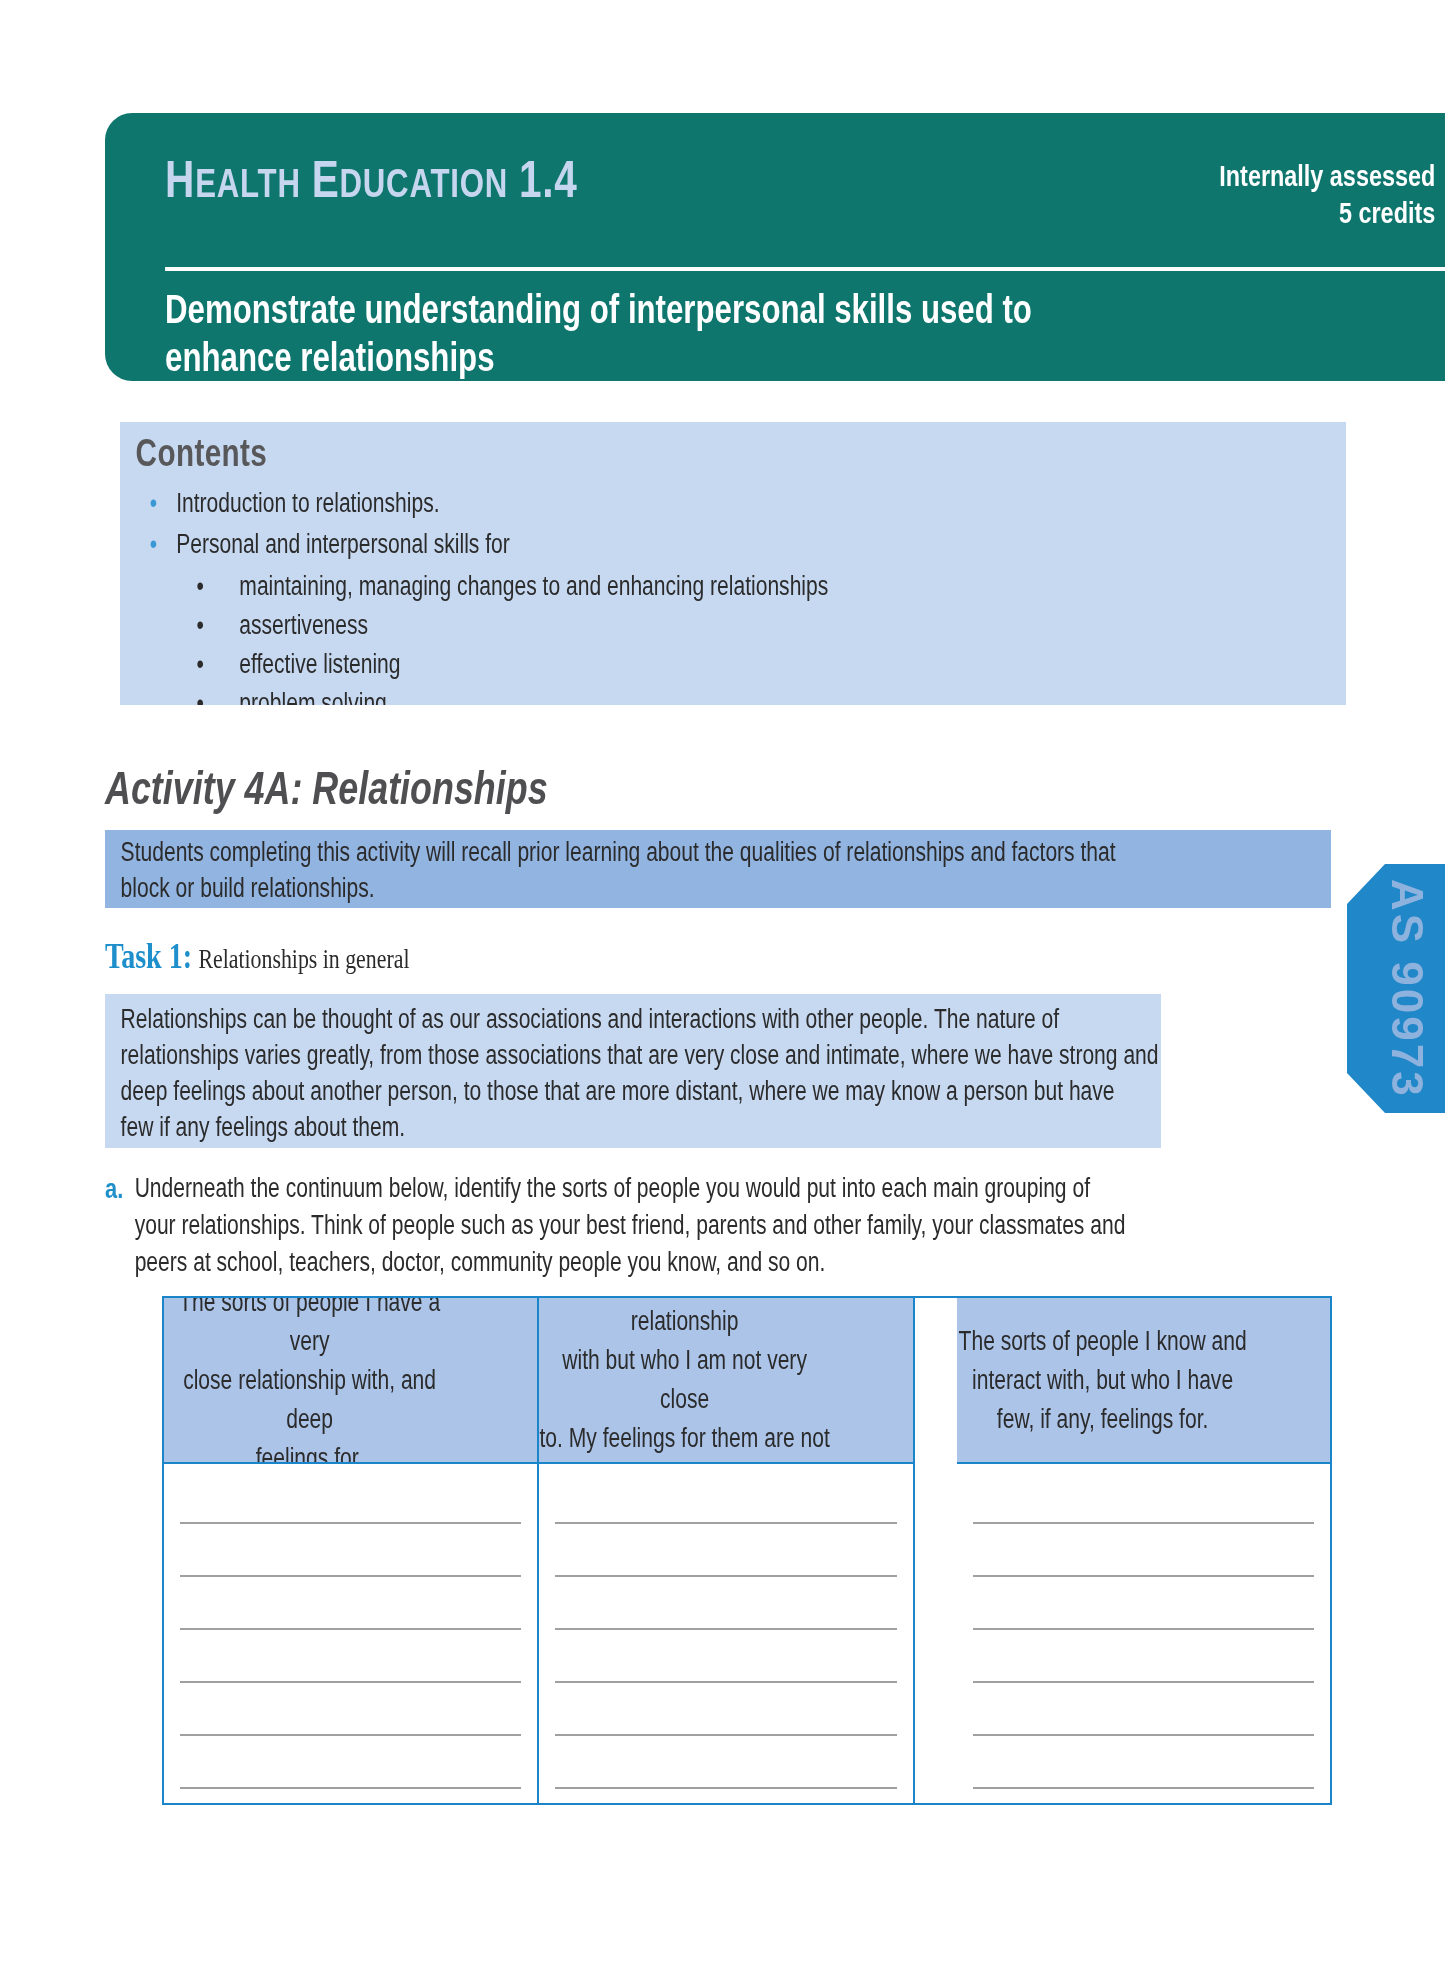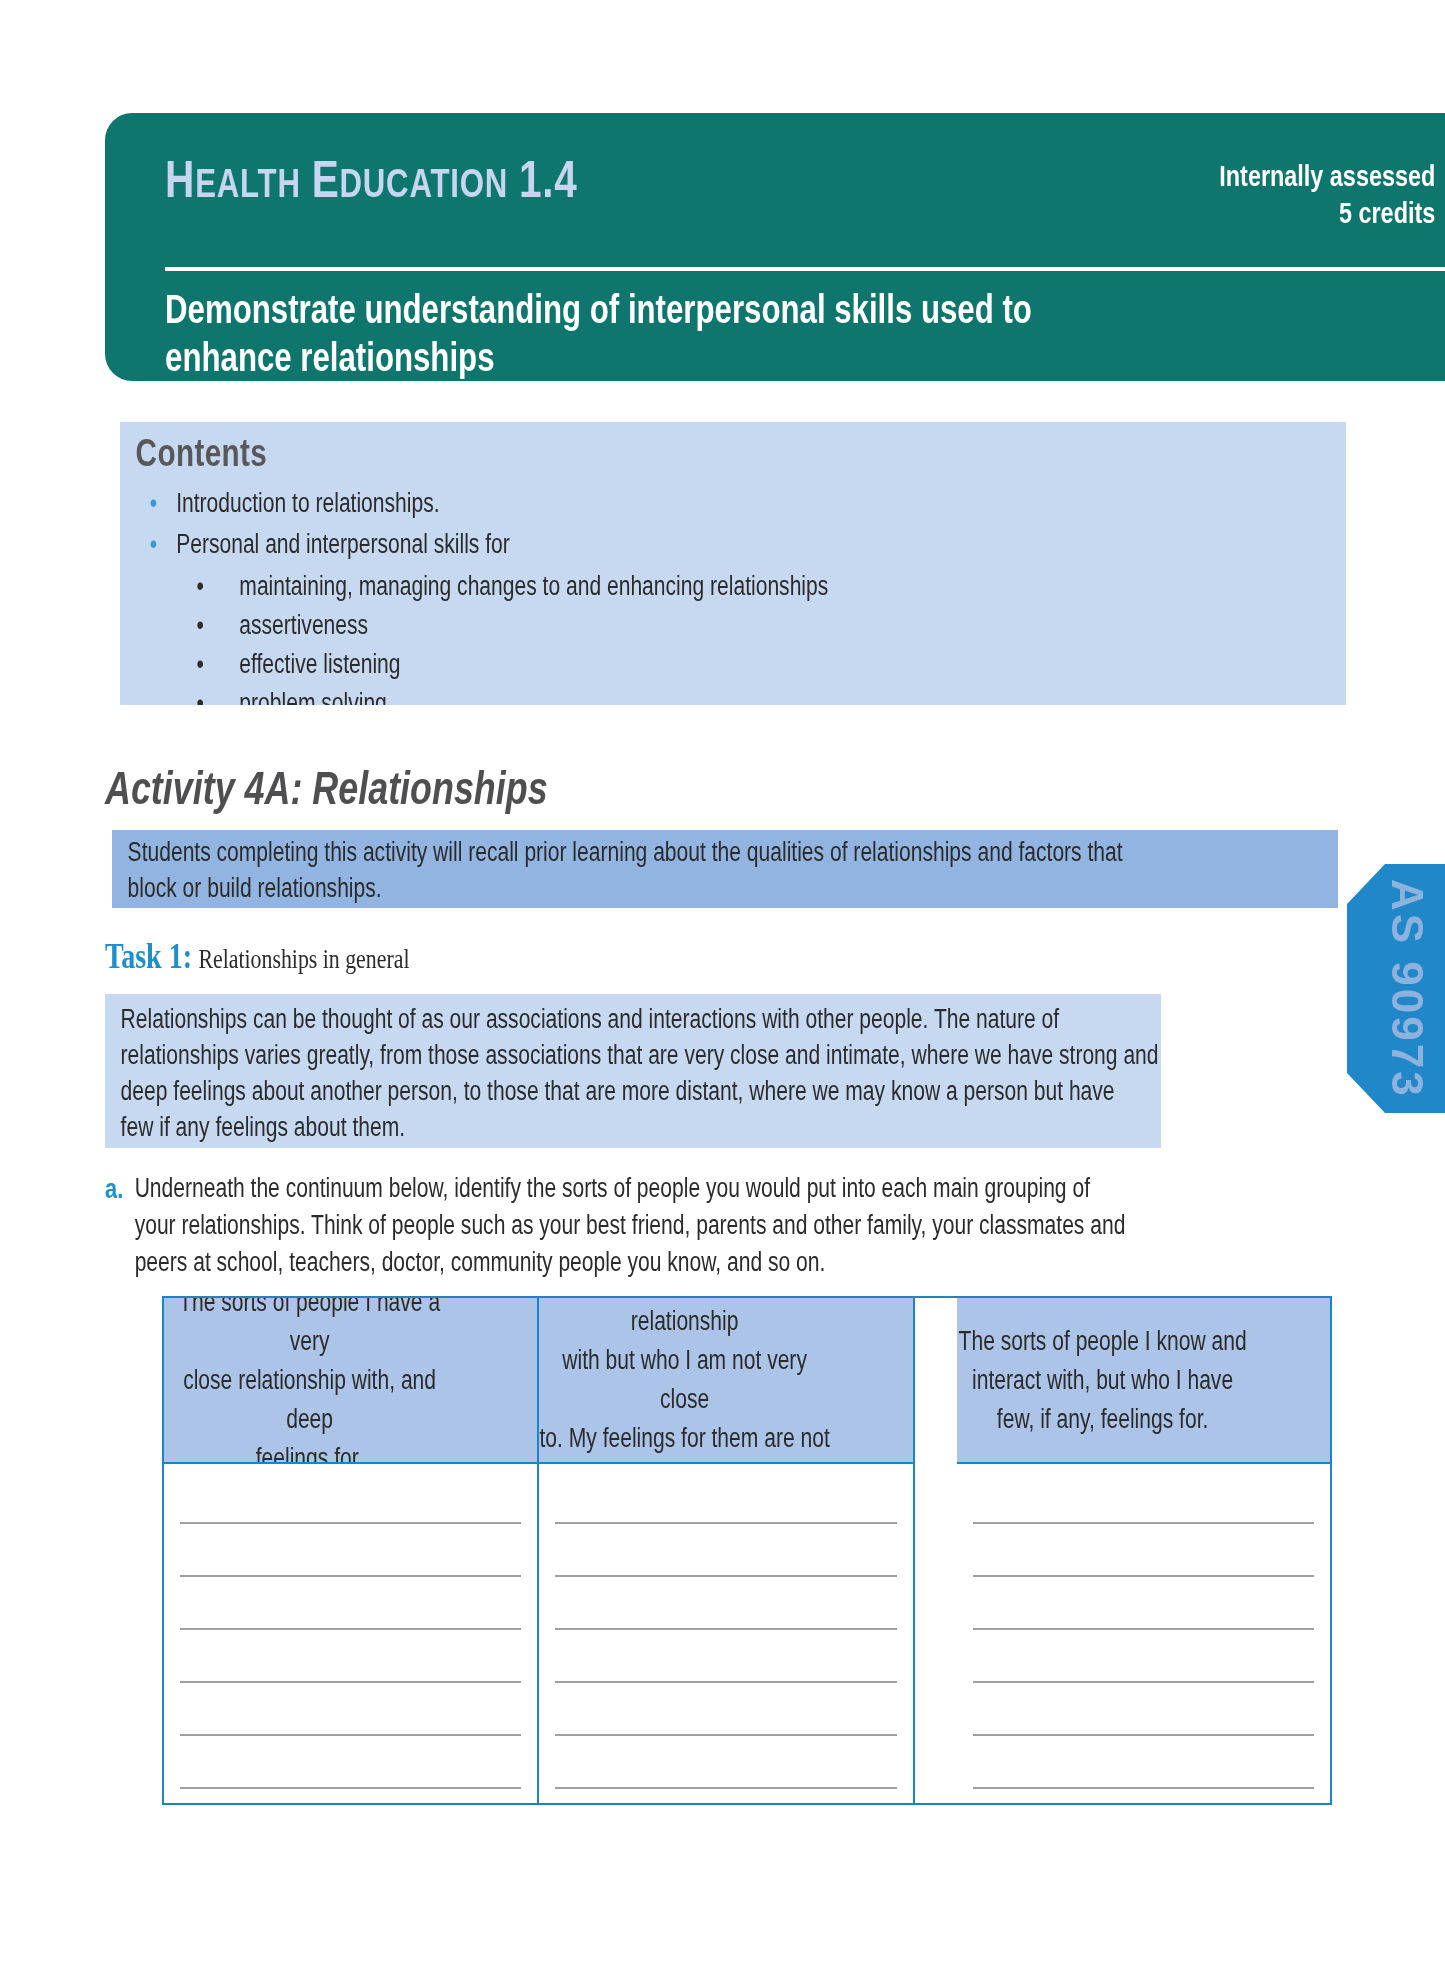--- a/index.html
+++ b/index.html
@@ -35,21 +35,21 @@
   .l2 li { margin-bottom:10px; line-height:29px; }
   .dot1 { width:52px; padding-left:18px; color:#3a99d4; flex:none; }
   .dot1::before { content:"\2022"; }
   .dot2 { width:55px; margin-left:78px; color:#2b2b2c; flex:none; }
   .dot2::before { content:"\2022"; }
 
   
   .activity { position:absolute; left:105px; top:760px; width:1226px; }
   .activity .cx { font-weight:bold; font-style:italic; font-size:46px; line-height:56px; color:#4f4f51; white-space:nowrap; }
 
-  .students-box { position:absolute; left:112px; top:830px; width:1226px; height:78px;
+  .students-box { position:absolute; left:105px; top:830px; width:1226px; height:78px;
                   background:#92b4e1; overflow:hidden; }
   .students-box .cx { padding:4px 0 0 20px; font-size:27px; line-height:36px; }
 
   .task-line { position:absolute; left:105px; top:934px; width:1226px;font-family:Liberation Serif, serif; }
   .task-line .cx { white-space:nowrap; line-height:44px; }
   .task-label { font-weight:bold; font-size:36px; color:#1e8fcb; }
   .task-title { font-size:28px; color:#2b2b2c; margin-left:8px; }
 
   .intro-box { position:absolute; left:105px; top:994px; width:1056px; height:154px;
                background:#c7d9f1; overflow:hidden; }

